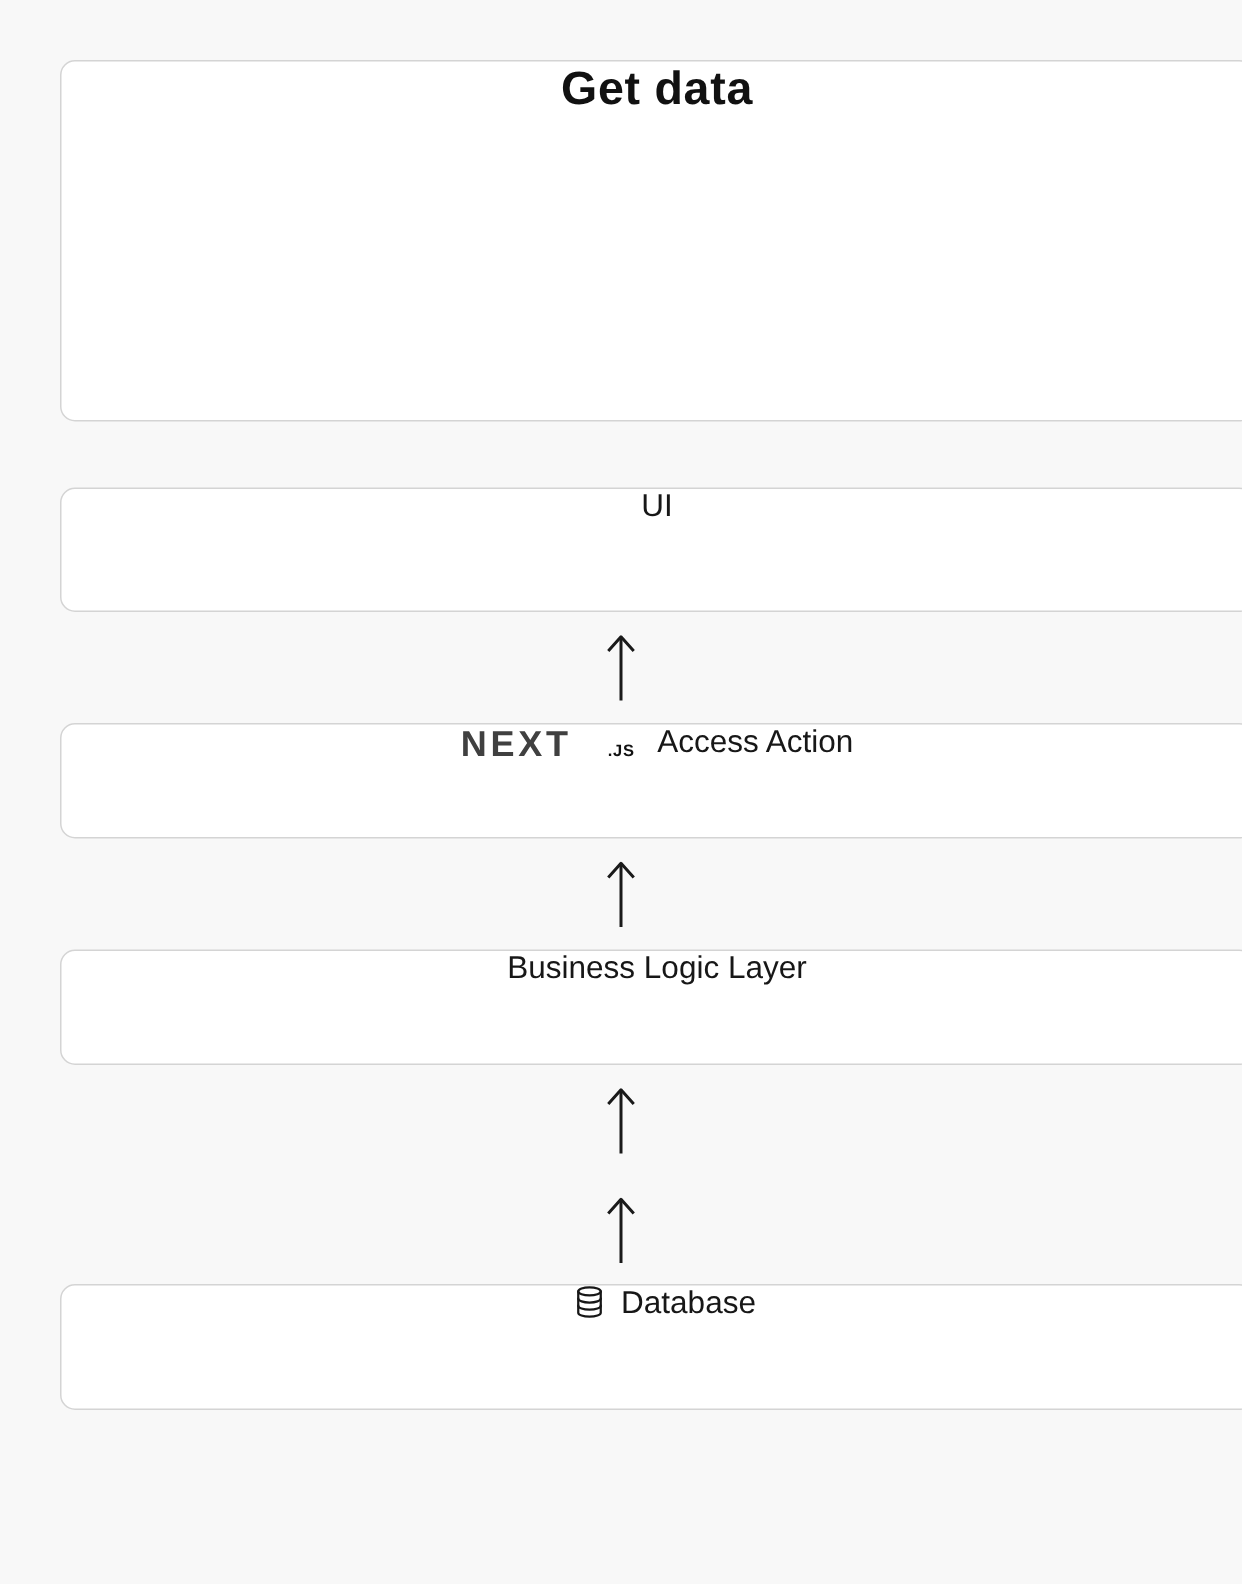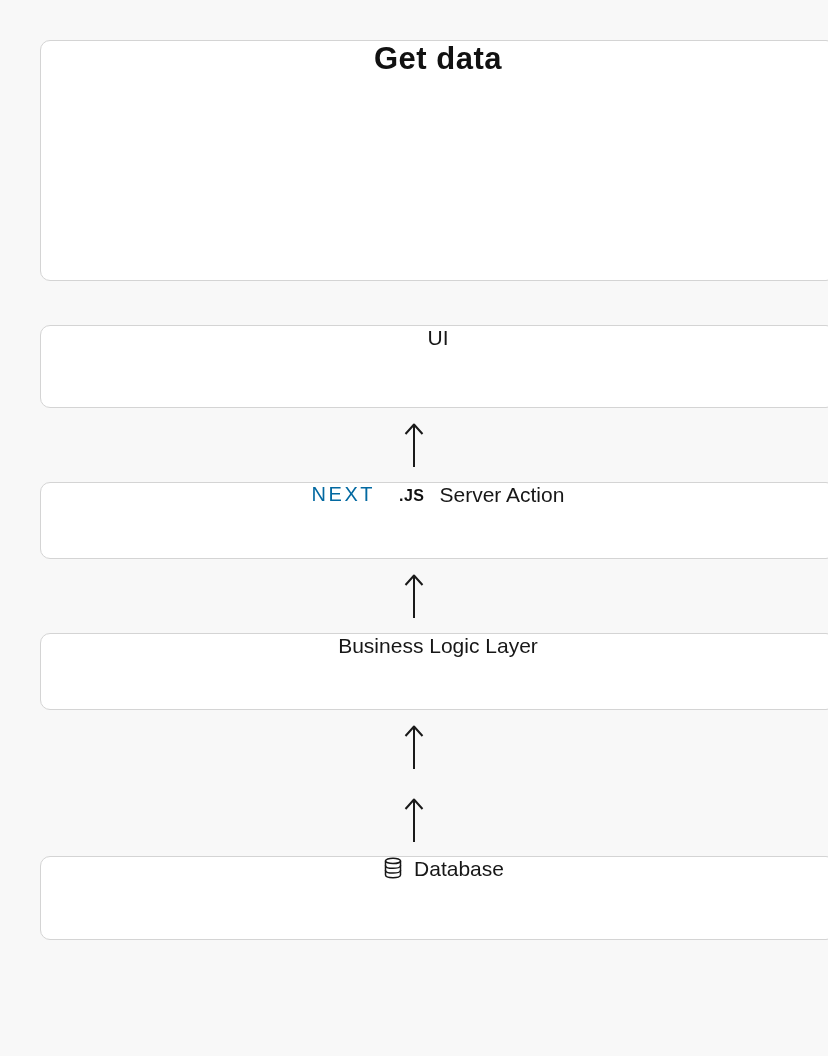--- a/index.html
+++ b/index.html
@@ -48,27 +48,27 @@
   }
   .arrow-row.h74 { height: 74px; }
   .arrow-row.h73 { height: 73px; }
   .nextjs-logo {
     display: inline-flex;
     align-items: baseline;
     margin-right: 15px;
     white-space: nowrap;
   }
   .next-word {
-    font-size: 20px;
-    font-weight: 400;
+    font-size: 24px;
+    font-weight: 700;
     letter-spacing: 2.5px;
-    color: #0369a1;
+    color: #404040;
   }
   .next-suffix {
-    font-size: 16px;
+    font-size: 11px;
     font-weight: 700;
     letter-spacing: 0.5px;
     color: #111111;
     margin-left: 24px;
   }
   .db-icon { margin-right: 11px; display: inline-block; }
   .node-label { color: #171717; }
 </style>
 </head>
 <body>
@@ -90,21 +90,21 @@
       <path d="M13 46 L13 4" stroke="#1a1a1a" stroke-width="2"></path>
       <path d="M4.5 13 L13 3.5 L21.5 13" stroke="#1a1a1a" stroke-width="2" stroke-linejoin="round" fill="none"></path>
     </svg>
   </div>
 
   <div class="box node node-next">
     <span class="nextjs-logo">
         <span class="next-word">NEXT</span>
         <span class="next-suffix">.JS</span>
       </span>
-    <span class="node-label">Server Action</span>
+    <span class="node-label">Access Action</span>
   </div>
 
   <div class="arrow-row h74">
     <svg class="arrow" width="26" height="48" viewBox="0 0 26 48" fill="none">
       <path d="M13 46 L13 4" stroke="#1a1a1a" stroke-width="2"></path>
       <path d="M4.5 13 L13 3.5 L21.5 13" stroke="#1a1a1a" stroke-width="2" stroke-linejoin="round" fill="none"></path>
     </svg>
   </div>
 
   <div class="box node node-bll">

